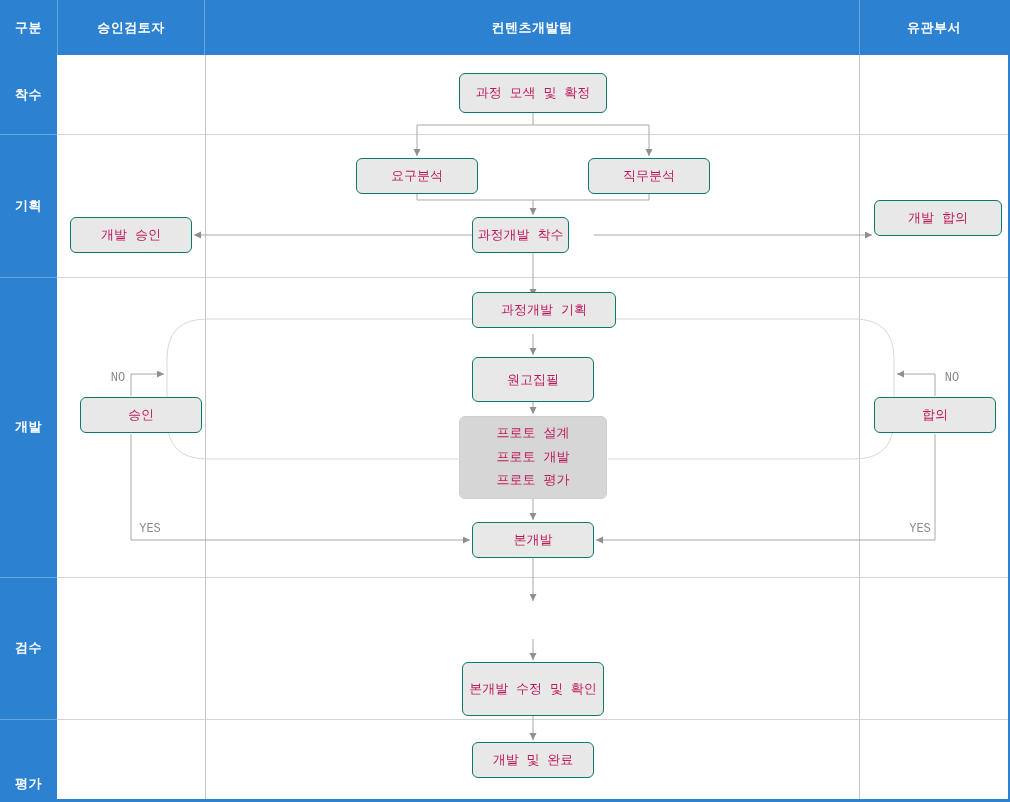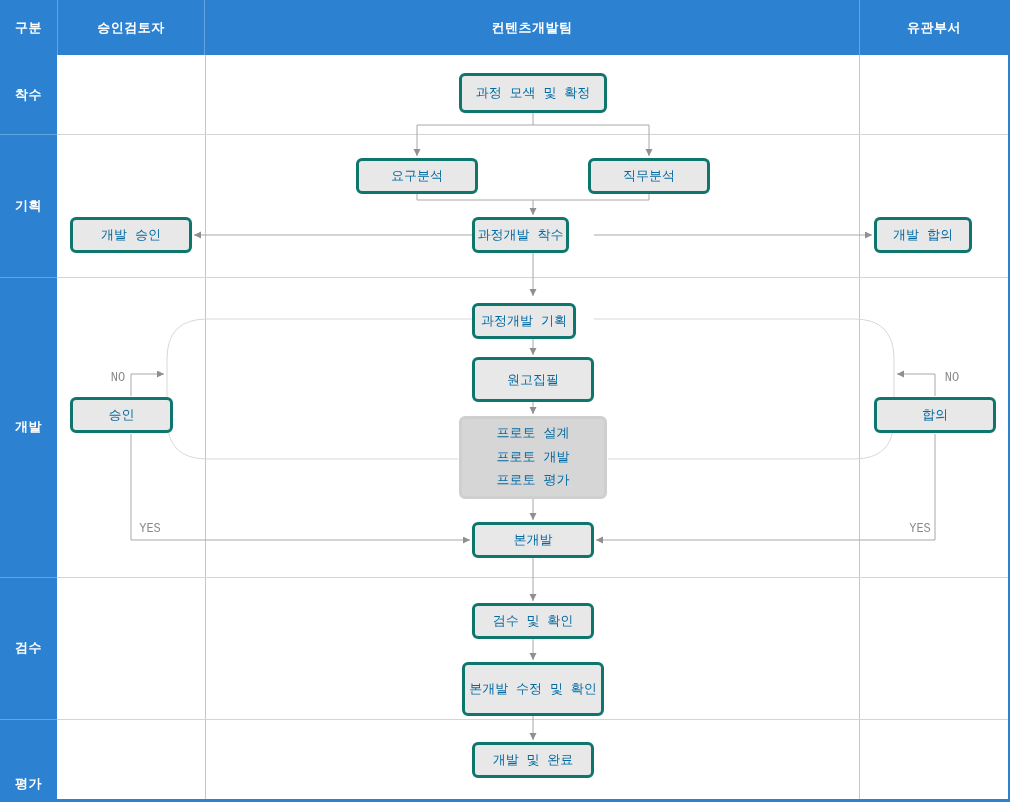--- a/index.html
+++ b/index.html
@@ -17,22 +17,22 @@
     color:#ffffff;font-size:13px;font-weight:bold;z-index:2;letter-spacing:0.5px;}
   .sdiv{position:absolute;left:0;width:57px;height:1px;background:#62a6dd;z-index:3;}
   .edge-bottom{position:absolute;left:0;top:799px;width:1010px;height:3px;background:#2c82d0;z-index:6;}
   .edge-right{position:absolute;left:1008px;top:0;width:2px;height:802px;background:#2c82d0;z-index:6;}
   
   .vline{position:absolute;top:55px;width:1px;height:744px;background:#c6c6c6;z-index:1;}
   .hline{position:absolute;left:57px;width:951px;height:1px;background:#d4d4d4;z-index:1;}
   
   svg.connectors{position:absolute;left:0;top:0;z-index:2;}
   
-  .node{position:absolute;background:#e8e8e8;border:3px solid #0f766e;border-radius:6px;
-    color:#0369a1;font-size:13px;display:flex;align-items:center;justify-content:center;
+  .node{position:absolute;background:#e8e8e8;border:1px solid #0f766e;border-radius:6px;
+    color:#be185d;font-size:13px;display:flex;align-items:center;justify-content:center;
     text-align:center;box-sizing:border-box;z-index:3;}
   .node.dark{background:#d6d6d6;border-color:#cfcfcf;flex-direction:column;line-height:1.8;}
   .declabel{position:absolute;font-size:12px;color:#8a8a8a;z-index:3;transform:translateX(-50%);}
 </style>
 </head>
 <body>
 
 <div class="wrap">
 
   <div class="header-bar"></div>
@@ -92,32 +92,31 @@
       <path d="M131,434 V540 H470" marker-end="url(#arr)"></path>
       <path d="M935,434 V540 H596" marker-end="url(#arr)"></path>
     </g>
   </svg>
 
   <div class="node" style="left:459px;top:73px;width:148px;height:40px">과정 모색 및 확정</div>
   <div class="node" style="left:356px;top:158px;width:122px;height:36px">요구분석</div>
   <div class="node" style="left:588px;top:158px;width:122px;height:36px">직무분석</div>
   <div class="node" style="left:472px;top:217px;width:97px;height:36px">과정개발 착수</div>
   <div class="node" style="left:70px;top:217px;width:122px;height:36px">개발 승인</div>
-  <div class="node" style="left:874px;top:217px;width:98px;height:36px">개발 합의</div>
-  <div class="node" style="left:472px;top:303px;width:104px;height:36px">과정개발 기획</div>
+  <div class="node" style="left:874px;top:200px;width:128px;height:36px">개발 합의</div>
+  <div class="node" style="left:472px;top:292px;width:144px;height:36px">과정개발 기획</div>
   <div class="node" style="left:472px;top:357px;width:122px;height:45px">원고집필</div>
   <div class="node dark" style="left:459px;top:416px;width:148px;height:83px">
     <span>프로토 설계</span>
     <span>프로토 개발</span>
     <span>프로토 평가</span>
   </div>
-  <div class="node" style="left:70px;top:397px;width:103px;height:36px">승인</div>
+  <div class="node" style="left:80px;top:397px;width:122px;height:36px">승인</div>
   <div class="node" style="left:874px;top:397px;width:122px;height:36px">합의</div>
   <div class="node" style="left:472px;top:522px;width:122px;height:36px">본개발</div>
-  <div class="node" style="left:472px;top:603px;width:122px;height:36px">검수 및 확인</div>
   <div class="node" style="left:462px;top:662px;width:142px;height:54px">본개발 수정 및 확인</div>
   <div class="node" style="left:472px;top:742px;width:122px;height:36px">개발 및 완료</div>
 
   <div class="declabel" style="left:118px;top:371px">NO</div>
   <div class="declabel" style="left:952px;top:371px">NO</div>
   <div class="declabel" style="left:150px;top:522px">YES</div>
   <div class="declabel" style="left:920px;top:522px">YES</div>
 
   <div class="edge-right"></div>
   <div class="edge-bottom"></div>

